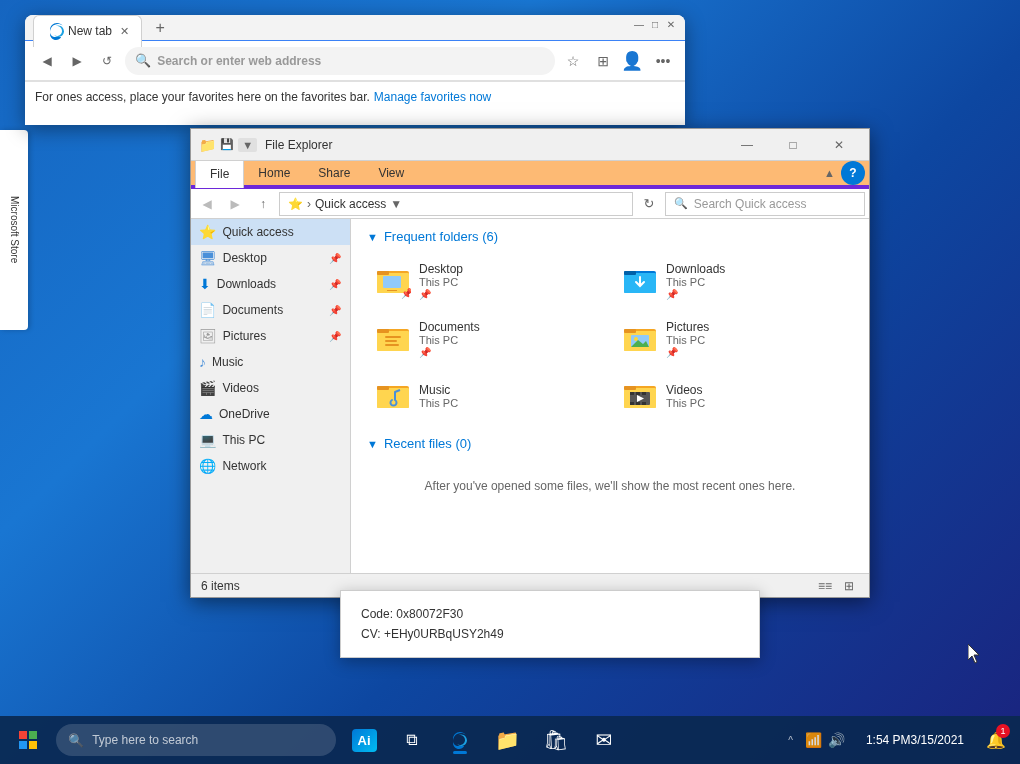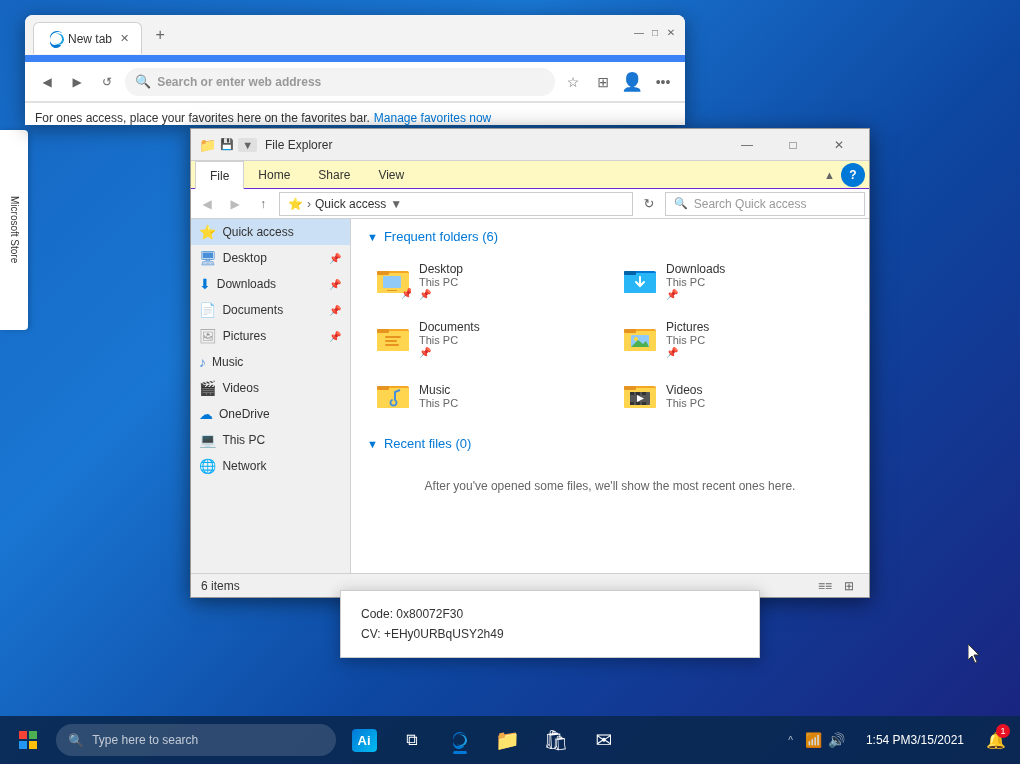--- a/index.html
+++ b/index.html
@@ -49,26 +49,26 @@
       left: 25px;
       width: 660px;
       height: 110px;
       background: #fff;
       border-radius: 8px 8px 0 0;
       box-shadow: 0 4px 20px rgba(0,0,0,0.4);
       overflow: hidden;
     }
 
     .browser-titlebar {
-      height: 47px;
+      height: 26px;
       background: #f3f3f3;
       display: flex;
       align-items: center;
       padding: 0 8px;
-      border-bottom: 7px solid #3b82f6;
+      border-bottom: 1px solid #3b82f6;
     }
 
     .browser-tab {
       display: flex;
       align-items: center;
       background: #fff;
       border-radius: 6px 6px 0 0;
       padding: 6px 12px;
       font-size: 12px;
       color: #333;
@@ -232,22 +232,22 @@
       justify-content: center;
       font-size: 12px;
       color: #666;
       cursor: pointer;
     }
 
     .fe-ribbon-tabs {
       height: 28px;
       display: flex;
       align-items: center;
-      background: #fef9c3;
-      border-bottom: 1px solid #6d28d9;
+      background: #fdba74;
+      border-bottom: 4px solid #6d28d9;
       padding: 0 4px;
     }
 
     .fe-ribbon-tab {
       padding: 4px 14px;
       font-size: 12px;
       color: #333;
       cursor: pointer;
       height: 28px;
       display: flex;

